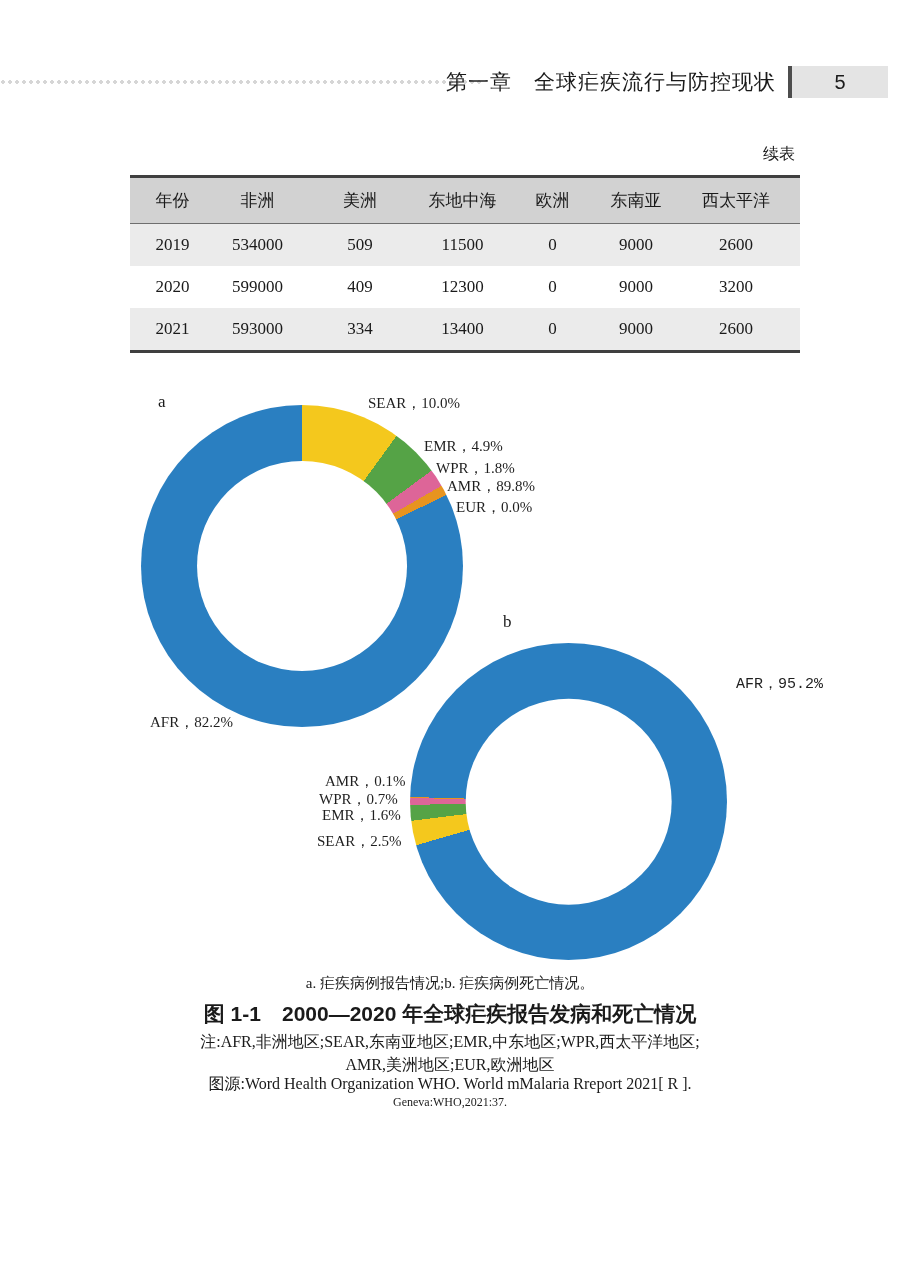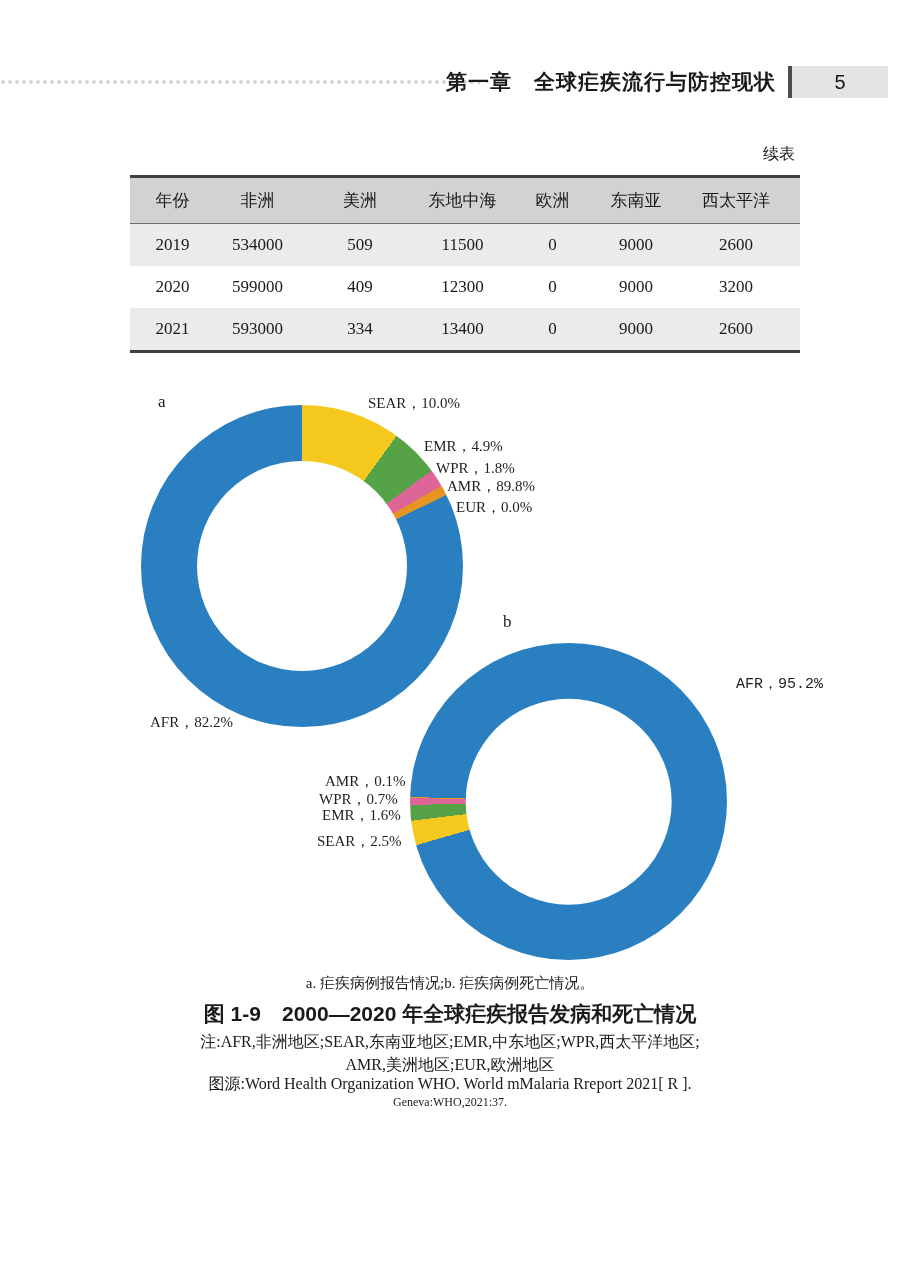--- a/index.html
+++ b/index.html
@@ -8,21 +8,21 @@
     overflow:hidden;font-family:"Liberation Sans",sans-serif;color:#1a1a1a;
   }
   
   .zigzag{
     position:absolute;left:0;top:79px;width:482px;height:7px;
     background-image:radial-gradient(circle at 3px 3px,#d6d6d6 1.7px,rgba(0,0,0,0) 1.9px);
     background-size:7px 7px;background-repeat:repeat-x;
   }
   .chapter{
     position:absolute;top:66px;right:124px;height:32px;line-height:32px;
-    font-size:21px;font-weight:bold;letter-spacing:1px;white-space:nowrap;
+    font-size:21px;font-weight:normal;letter-spacing:1px;white-space:nowrap;
   }
   .pagebar{position:absolute;left:788px;top:66px;width:4px;height:32px;background:#4d4d4d;}
   .pagenum{
     position:absolute;left:792px;top:66px;width:96px;height:32px;line-height:32px;
     background:#e4e4e4;text-align:center;font-size:20px;
   }
   
   .cont-label{
     position:absolute;top:144px;right:105px;font-family:"Liberation Serif",serif;
     font-size:16px;
@@ -167,19 +167,19 @@
   <div class="donut donut-b" style="background: conic-gradient(from 254deg, rgb(244, 200, 29) 0deg, rgb(244, 200, 29) 9deg, rgb(85, 163, 70) 9deg, rgb(85, 163, 70) 14.76deg, rgb(221, 101, 152) 14.76deg, rgb(221, 101, 152) 17.28deg, rgb(231, 148, 32) 17.28deg, rgb(231, 148, 32) 17.64deg, rgb(42, 127, 193) 17.64deg, rgb(42, 127, 193) 360deg);">
     <div class="hole"></div>
   </div>
   <div class="slice-label lbl-b-afr">AFR，95.2%</div>
   <div class="slice-label lbl-b-amr">AMR，0.1%</div>
   <div class="slice-label lbl-b-wpr">WPR，0.7%</div>
   <div class="slice-label lbl-b-emr">EMR，1.6%</div>
   <div class="slice-label lbl-b-sear">SEAR，2.5%</div>
 
   <div class="caption-sub">a. 疟疾病例报告情况;b. 疟疾病例死亡情况。</div>
-  <div class="fig-title">图 1-9　2000—2020 年全球疟疾报告发病和死亡情况</div>
+  <div class="fig-title">图 1-1　2000—2020 年全球疟疾报告发病和死亡情况</div>
   <div class="fig-note1">注:AFR,非洲地区;SEAR,东南亚地区;EMR,中东地区;WPR,西太平洋地区;</div>
   <div class="fig-note2">AMR,美洲地区;EUR,欧洲地区</div>
   <div class="fig-src1">图源:Word Health Organization WHO. World mMalaria Rreport 2021[ R ].</div>
   <div class="fig-src2">Geneva:WHO,2021:37.</div>
 
 </div>
 
 </body></html>

